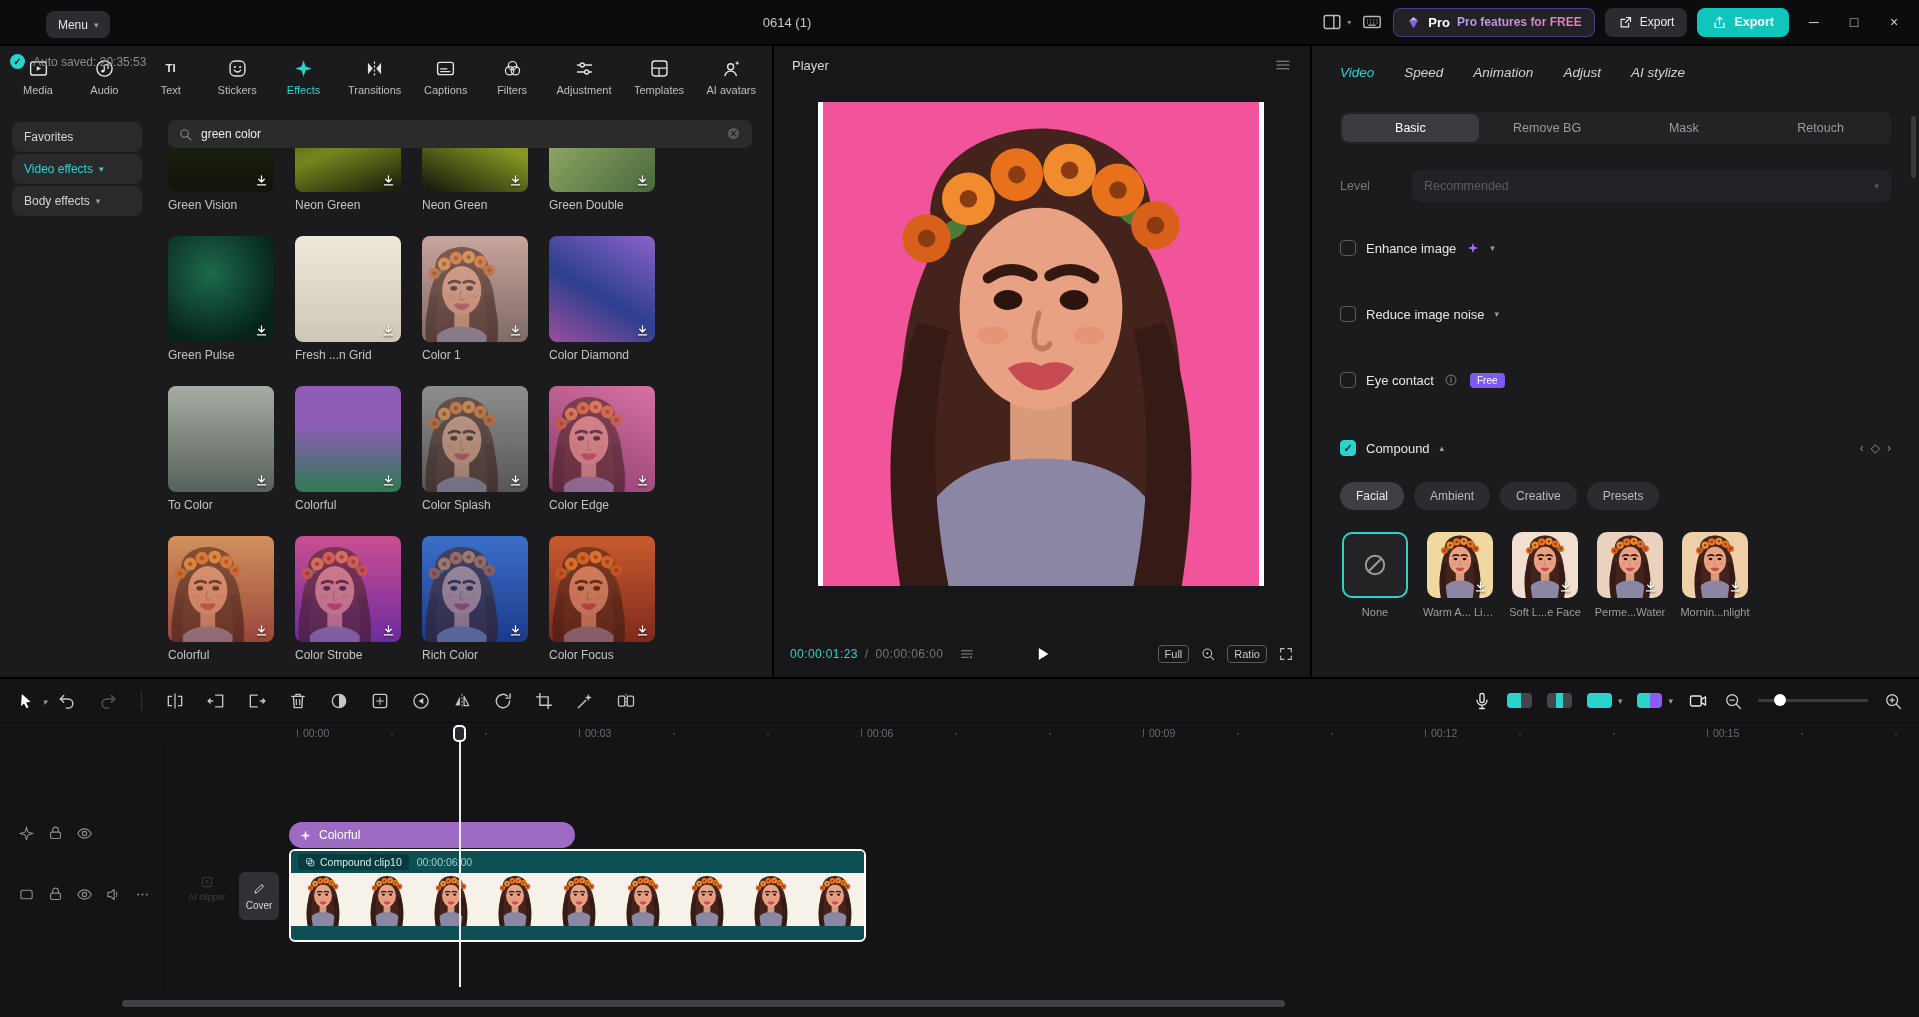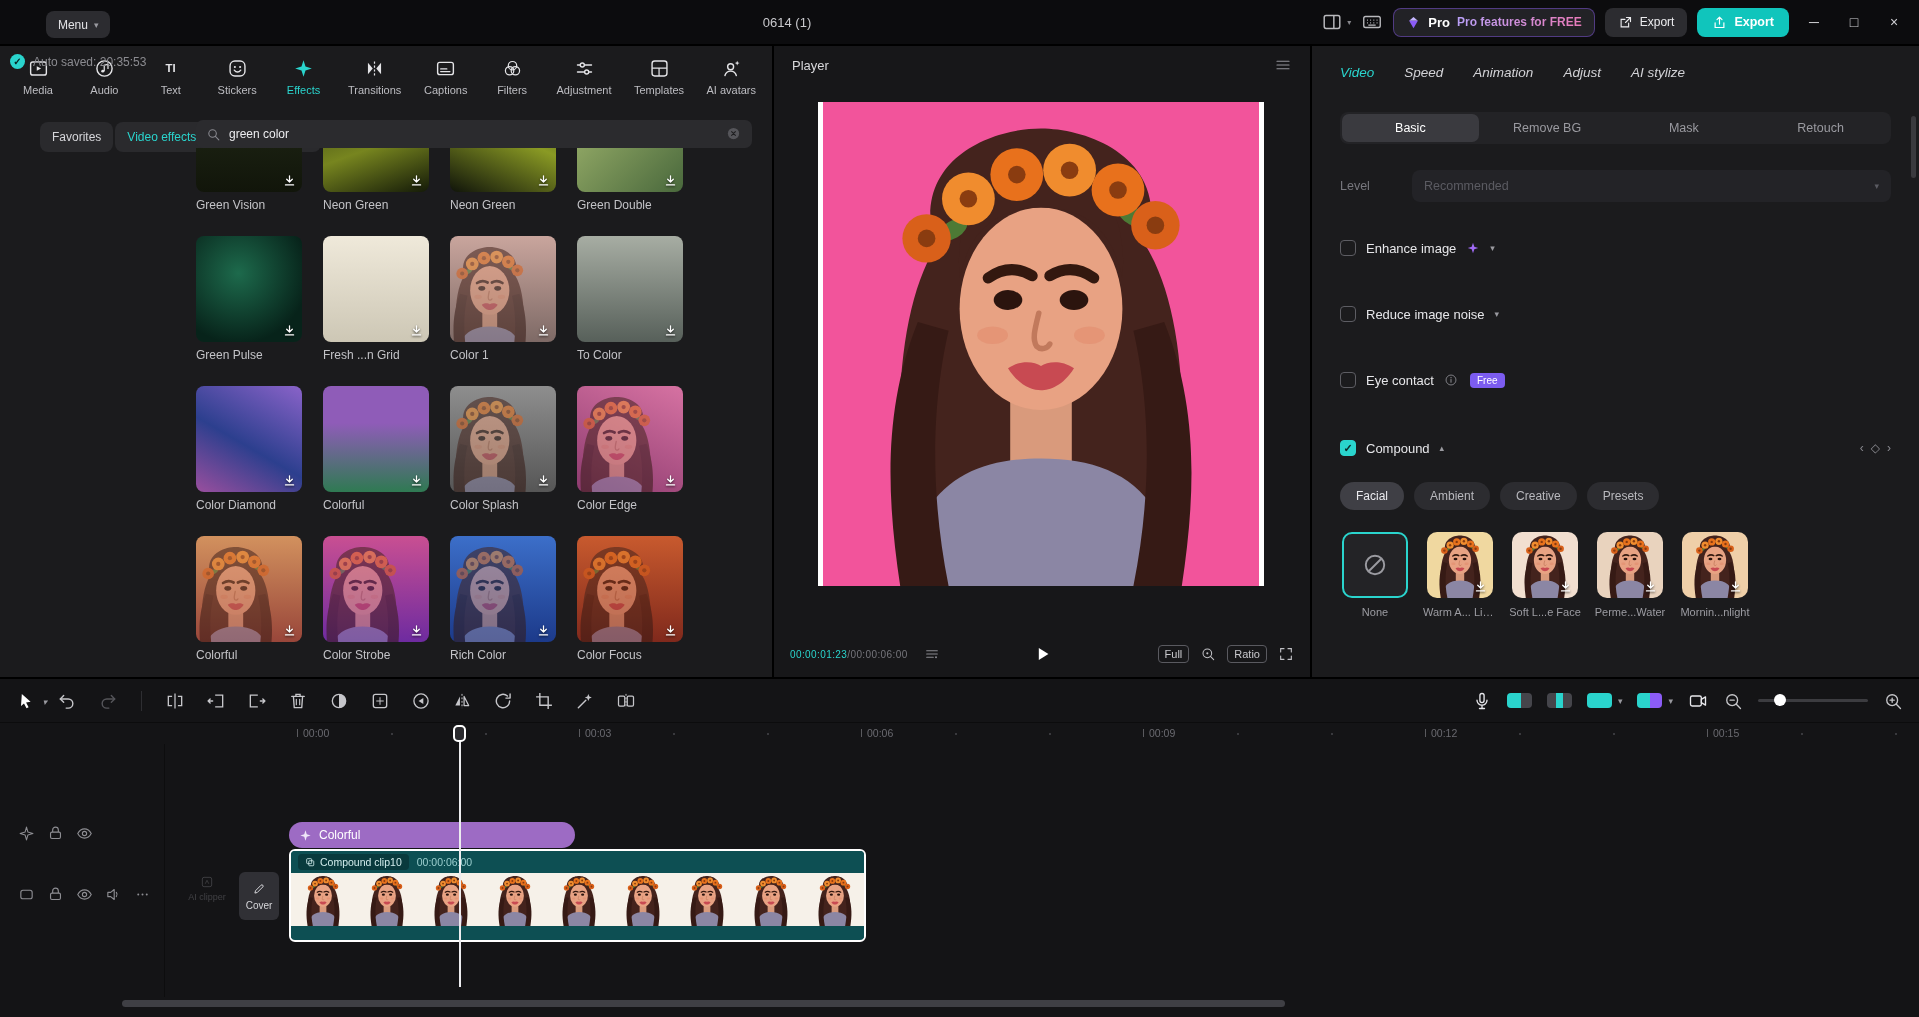--- a/index.html
+++ b/index.html
@@ -38,21 +38,21 @@
   .player-panel { width:536px; flex:none; background:#171719; position:relative; }
   .right-panel { flex:1; background:#1b1b1d; position:relative; overflow:hidden; }
 
   
   .ltabs { height:62px; flex:none; display:flex; align-items:center; justify-content:space-between; padding:0 16px; }
   .mtab { display:flex; flex-direction:column; align-items:center; gap:5px; color:#bdbdc2; min-width:44px; }
   .mtab-ic { width:21px; height:21px; color:#e4e4e7; }
   .mtab-lb { font-size:11px; white-space:nowrap; }
   .mtab.on .mtab-ic, .mtab.on .mtab-lb { color:#2ad4cd; }
   .lbody { flex:1; display:flex; min-height:0; }
-  .lsidebar { width:152px; flex:none; padding:14px 10px 0 12px; display:flex; flex-direction:row; gap:2px;margin-left:28px; }
+  .lsidebar { width:152px; flex:none; padding:14px 10px 0 12px; display:flex; flex-direction:column; gap:2px; }
   .side-pill { height:30px; border-radius:8px; background:#2a2a2d; color:#d6d6da; font-size:12px; display:flex; align-items:center; gap:6px; padding:0 12px; white-space:nowrap; }
   .side-pill .chev { color:#9a9aa0; }
   .side-pill.on { color:#2ad4cd; }
   .side-pill.on .chev { color:#2ad4cd; }
   .lmain { flex:1; display:flex; flex-direction:column; min-height:0; padding-left:16px; }
   .searchbox { margin:12px 20px 0 0; height:28px; background:#2b2b2e; border-radius:7px; display:flex; align-items:center; gap:8px; padding:0 10px; }
   .searchbox .svgi { width:15px; height:15px; }
   .search-ic { color:#8a8a90; flex:none; width:15px; height:15px; }
   .searchbox input { flex:1; background:none; border:none; outline:none; color:#ececef; font-size:12px; font-family:inherit; }
   .clear-ic { width:16px; height:16px; flex:none; }
@@ -64,21 +64,21 @@
   .dl { position:absolute; right:5px; bottom:4px; width:15px; height:15px; color:#fff; filter:drop-shadow(0 1px 1px rgba(0,0,0,.7)); }
   .cell-lb { margin-top:6px; font-size:12px; color:#c3c3c7; white-space:nowrap; overflow:hidden; text-overflow:ellipsis; }
 
   
   .pheader { height:38px; display:flex; align-items:center; padding:0 18px; }
   .pheader-tx { font-size:13px; color:#d8d8db; }
   .pmenu { margin-left:auto; width:18px; height:18px; color:#94949a; }
   .canvas { position:absolute; left:44px; top:56px; width:446px; height:484px; background:#f2549b; border-left:5px solid #fff; border-right:5px solid #fff; }
   .canvas svg { width:100%; height:100%; display:block; }
   .pcontrols { position:absolute; left:0; right:0; bottom:0; height:46px; display:flex; align-items:center; padding:0 16px; }
-  .ptime { font-size:10px; letter-spacing:.4px; display:flex; align-items:center; }
+  .ptime { font-size:12px; letter-spacing:.4px; display:flex; gap:7px; align-items:center; }
   .t-cur { color:#2ad4cd; }
   .t-sep,.t-dur { color:#76767c; }
   .pb-set { width:16px; height:16px; color:#8a8a90; margin-left:16px; }
   .play-btn { position:absolute; left:50%; transform:translateX(-50%); width:22px; height:22px; color:#fff; }
   .pc-right { margin-left:auto; display:flex; align-items:center; gap:11px; }
   .pill-o { border:1px solid #5a5a60; border-radius:4px; font-size:11px; color:#c9c9cd; padding:2px 6px; }
   .pc-right .svgi { width:16px; height:16px; color:#c0c0c5; }
   .pc-ic { width:16px; height:16px; }
 
   
@@ -498,42 +498,42 @@
       <span class="dl">
                       <svg class="svgi" viewBox="0 0 24 24" aria-hidden="true">
                         <path d="M12 4.5V14M7.5 10L12 14.5 16.5 10" fill="none" stroke="currentColor" stroke-width="2" stroke-linecap="round" stroke-linejoin="round"></path>
                         <path d="M5.5 19h13" stroke="currentColor" stroke-width="2" stroke-linecap="round"></path>
                       </svg>
                     </span>
     </div>
     <div class="cell-lb">Color 1</div>
                 </div>
                 <div class="cell">
+    <div class="thumb" style="background:linear-gradient(210deg,#8a63c9,#2c3f8e 55%,#9a4f9e)">
+
+      <span class="dl">
+                      <svg class="svgi" viewBox="0 0 24 24" aria-hidden="true">
+                        <path d="M12 4.5V14M7.5 10L12 14.5 16.5 10" fill="none" stroke="currentColor" stroke-width="2" stroke-linecap="round" stroke-linejoin="round"></path>
+                        <path d="M5.5 19h13" stroke="currentColor" stroke-width="2" stroke-linecap="round"></path>
+                      </svg>
+                    </span>
+    </div>
+    <div class="cell-lb">Color Diamond</div>
+                </div>
+                <div class="cell">
     <div class="thumb" style="background:linear-gradient(180deg,#a7ada3,#57605a)">
 
       <span class="dl">
                       <svg class="svgi" viewBox="0 0 24 24" aria-hidden="true">
                         <path d="M12 4.5V14M7.5 10L12 14.5 16.5 10" fill="none" stroke="currentColor" stroke-width="2" stroke-linecap="round" stroke-linejoin="round"></path>
                         <path d="M5.5 19h13" stroke="currentColor" stroke-width="2" stroke-linecap="round"></path>
                       </svg>
                     </span>
     </div>
     <div class="cell-lb">To Color</div>
-                </div>
-                <div class="cell">
-    <div class="thumb" style="background:linear-gradient(210deg,#8a63c9,#2c3f8e 55%,#9a4f9e)">
-
-      <span class="dl">
-                      <svg class="svgi" viewBox="0 0 24 24" aria-hidden="true">
-                        <path d="M12 4.5V14M7.5 10L12 14.5 16.5 10" fill="none" stroke="currentColor" stroke-width="2" stroke-linecap="round" stroke-linejoin="round"></path>
-                        <path d="M5.5 19h13" stroke="currentColor" stroke-width="2" stroke-linecap="round"></path>
-                      </svg>
-                    </span>
-    </div>
-    <div class="cell-lb">Color Diamond</div>
                 </div>
                 <div class="cell">
     <div class="thumb" style="background:linear-gradient(180deg,#8f5cb8 35%,#2f7a52)">
 
       <span class="dl">
                       <svg class="svgi" viewBox="0 0 24 24" aria-hidden="true">
                         <path d="M12 4.5V14M7.5 10L12 14.5 16.5 10" fill="none" stroke="currentColor" stroke-width="2" stroke-linecap="round" stroke-linejoin="round"></path>
                         <path d="M5.5 19h13" stroke="currentColor" stroke-width="2" stroke-linecap="round"></path>
                       </svg>
                     </span>

